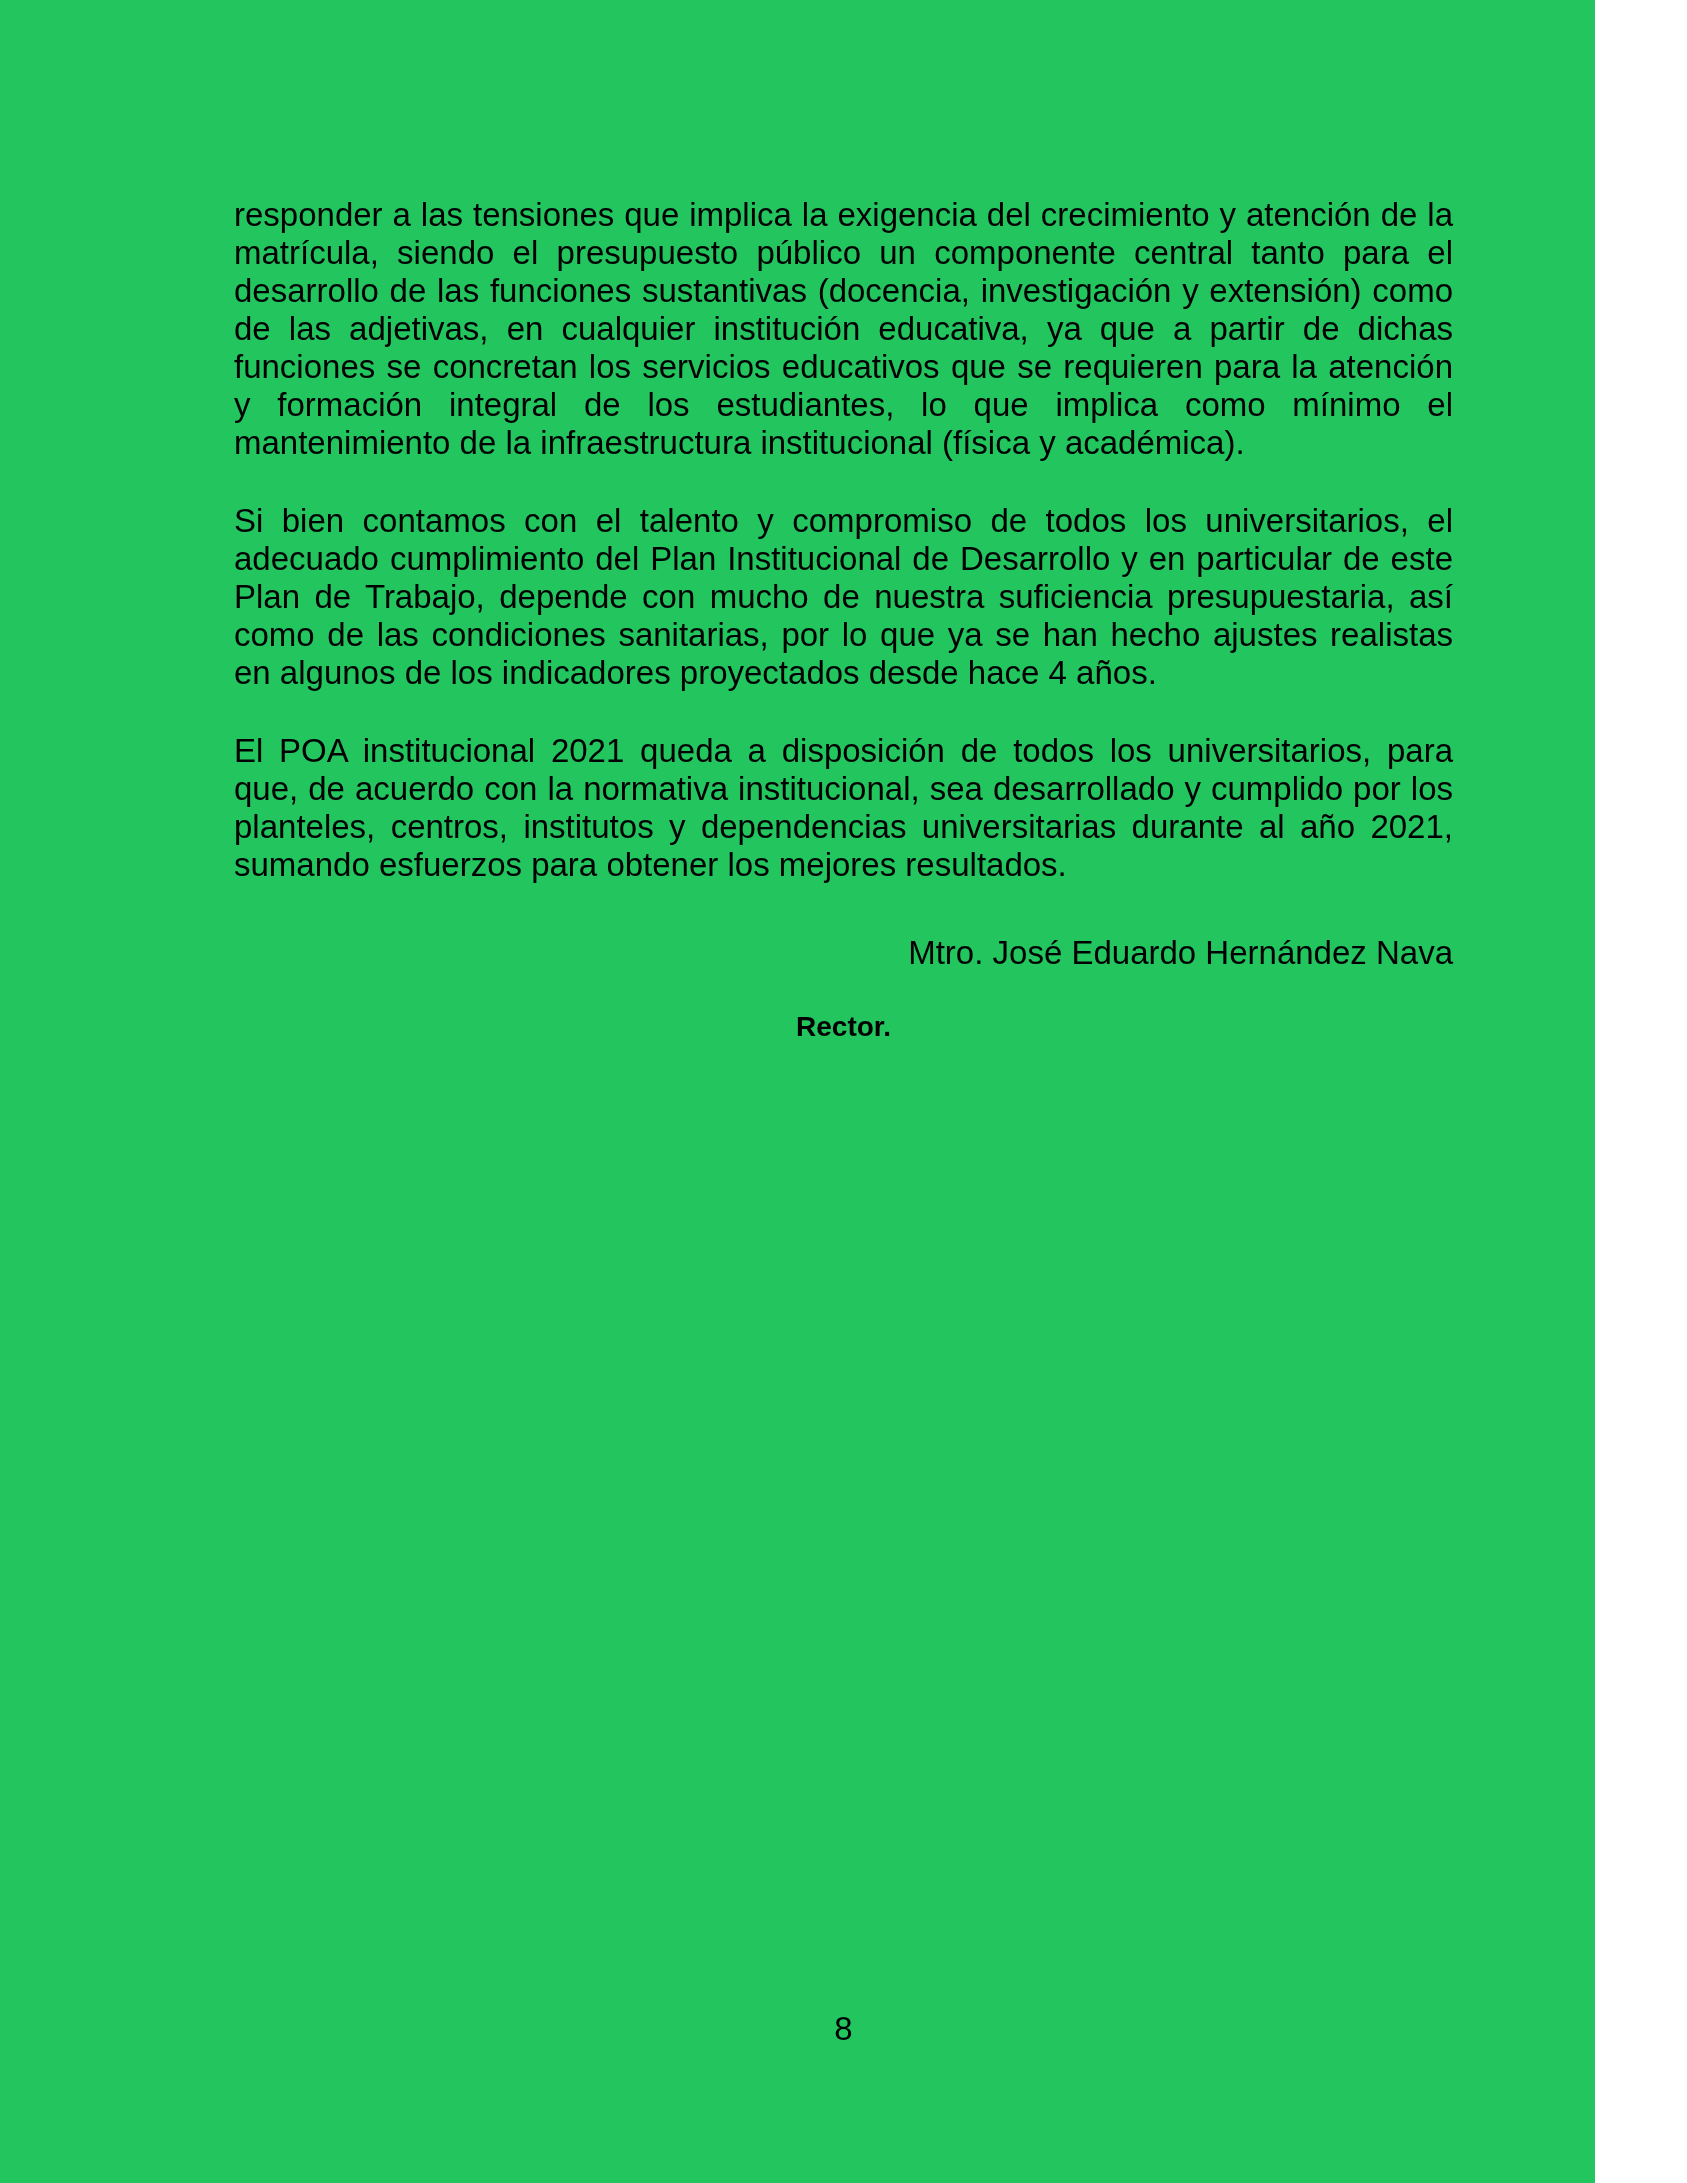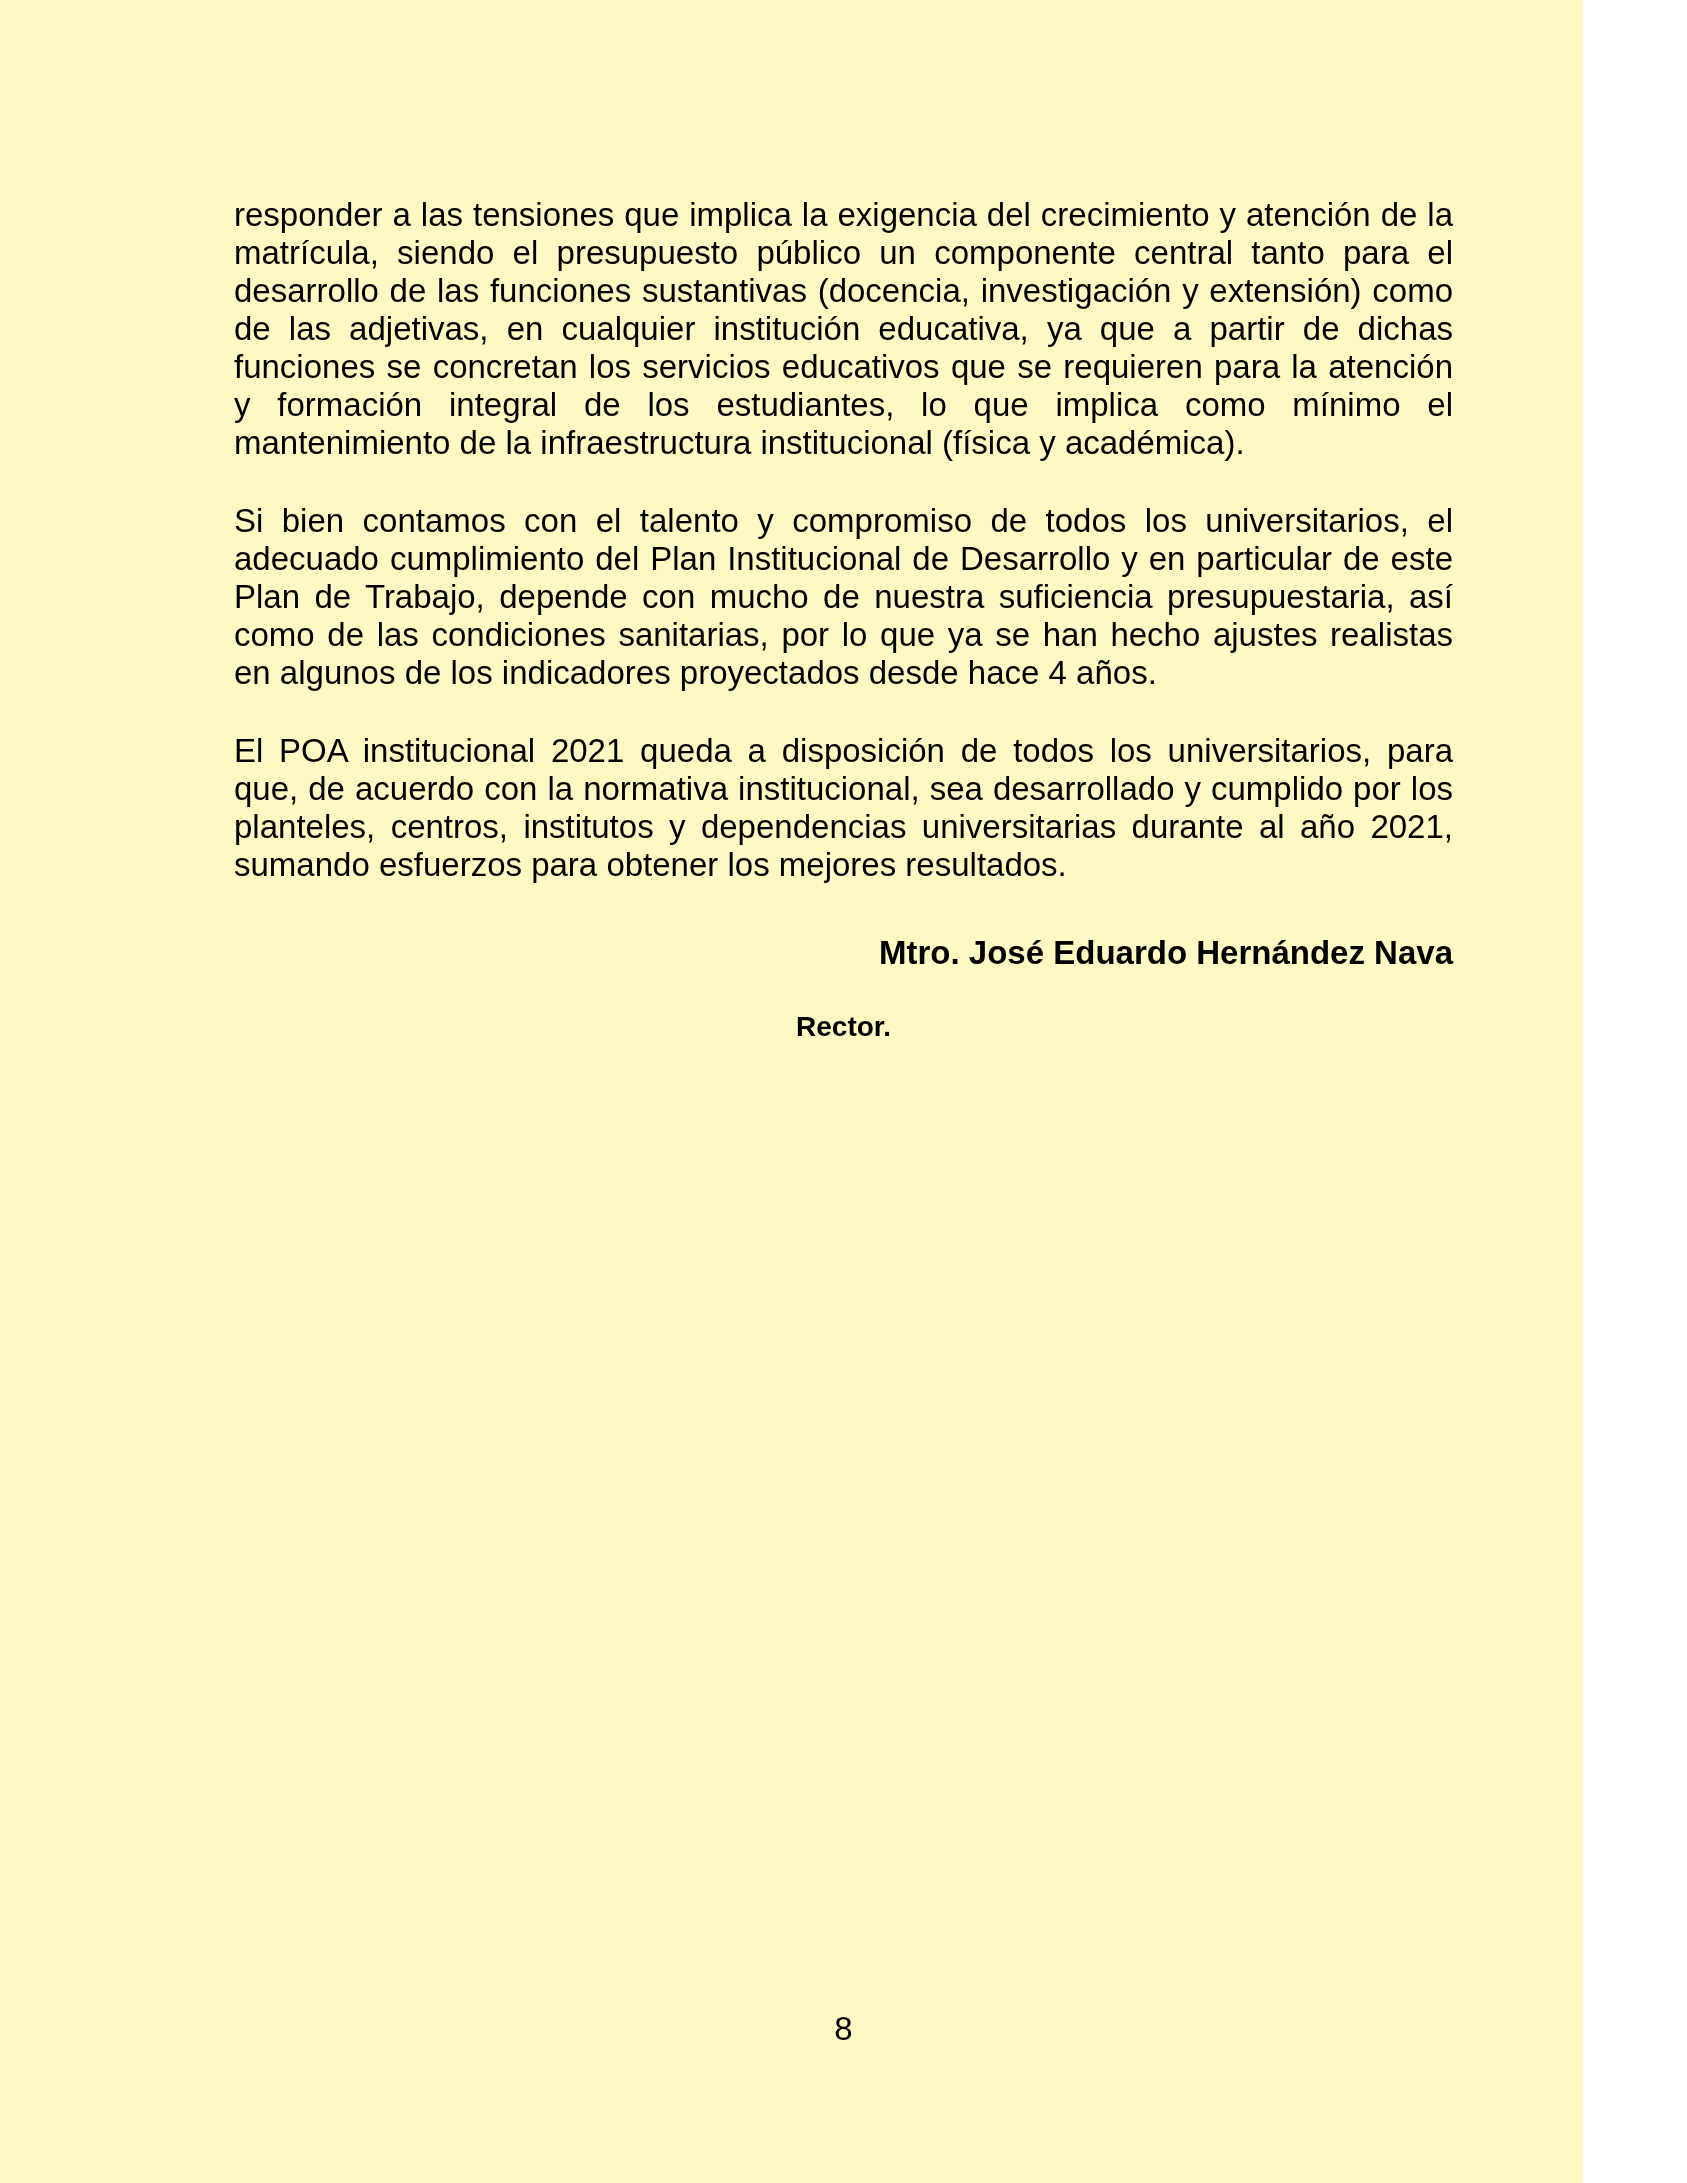--- a/index.html
+++ b/index.html
@@ -4,44 +4,45 @@
 <style>
   html, body {
     margin: 0;
     padding: 0;
     background: #ffffff;
   }
   .page {
     position: relative;
     width: 1583px;
     height: 2183px;
-    background: #fef9c3;
+    background: #22c55e;
     color: #000000;
     font-family: "Liberation Sans", sans-serif;
     overflow: hidden;
+    padding-left: 12px;
   }
   .content {
     position: absolute;
     top: 196px;
     left: 234px;
     width: 1219px;
   }
   .body-par {
     margin: 0 0 40px 0;
     font-size: 33px;
     line-height: 38px;
     text-align: justify;
     text-justify: inter-word;
     letter-spacing: 0;
   }
   .sig-name {
     margin: 50px 0 0 0;
     font-size: 33px;
     line-height: 38px;
-    font-weight: bold;
+    font-weight: normal;
     text-align: right;
   }
   .sig-title {
     margin: 36px 0 0 0;
     font-size: 28px;
     line-height: 38px;
     font-weight: bold;
     text-align: center;
   }
   .page-footer {

